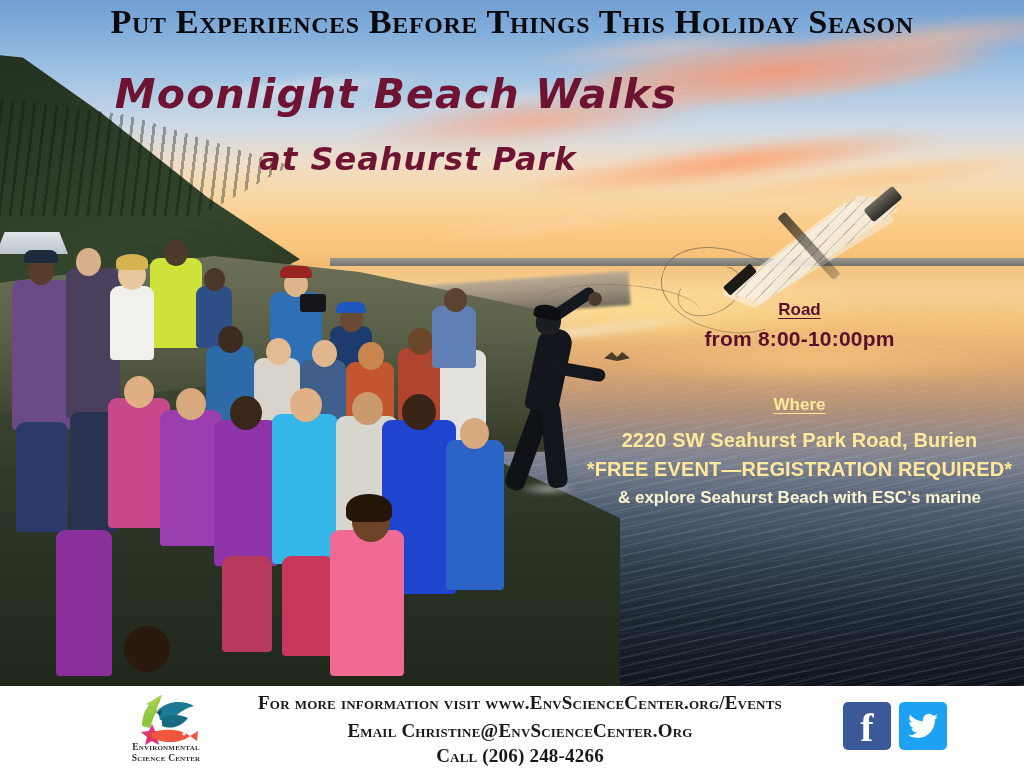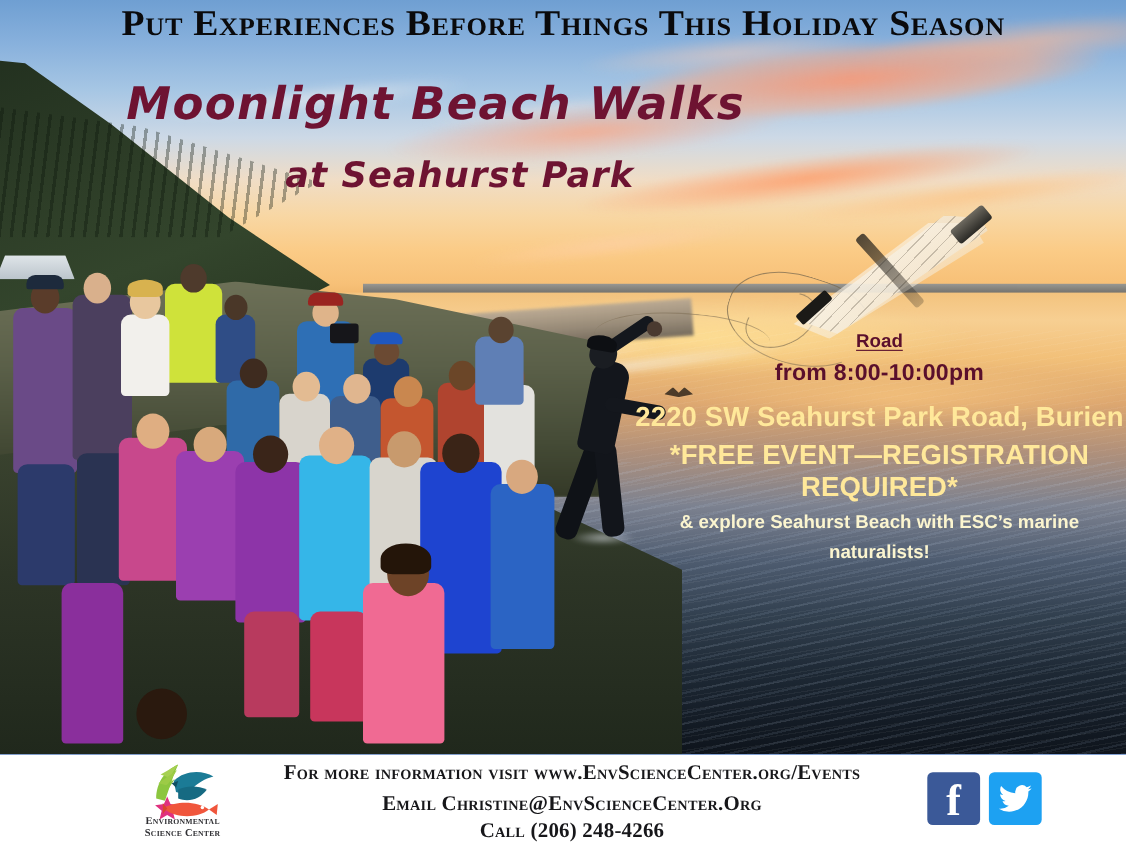--- a/index.html
+++ b/index.html
@@ -1,20 +1,20 @@
 <!DOCTYPE html>
 <html><head>
 <meta charset="utf-8">
 <style>
   html,body{margin:0;padding:0;background:#fff;}
   body{font-family:"Liberation Sans",sans-serif;}
 
   #poster{
     position:relative;width:1024px;height:772px;overflow:hidden;
-    background:#3b82f6;
+    background:#ef4444;
   }
 
   
   .photo{position:absolute;left:0;top:0;width:1024px;height:686px;overflow:hidden;}
 
   
   .sky{
     position:absolute;left:0;top:0;width:1024px;height:272px;
     background:
       linear-gradient(to bottom,
@@ -279,21 +279,21 @@
     font-size:21px;font-weight:700;color:#5a0f2c;margin-top:14px;
     font-family:"Liberation Sans",sans-serif;letter-spacing:.2px;
   }
   .lineDark.tight{margin-top:7px;}
   .hdgGold{
     font-size:17px;font-weight:700;color:#ffe89a;
     text-decoration:underline;text-underline-offset:3px;
     font-family:"Liberation Sans",sans-serif;margin-top:44px;
   }
   .lineGold{
-    font-size:25px;font-weight:700;color:#ffe89a;margin-top:14px;
+    font-size:20px;font-weight:700;color:#ffe89a;margin-top:14px;
     font-family:"Liberation Sans",sans-serif;letter-spacing:.1px;
   }
   .lineGold.tight{margin-top:6px;}
   .lineCream{
     font-size:17px;font-weight:700;color:#fbf5cf;margin-top:7px;
     font-family:"Liberation Sans",sans-serif;
   }
   .lineCream.first{margin-top:46px;}
 
   
@@ -472,25 +472,25 @@
 
   <div class="titleWrap">
     <div class="title1">Moonlight Beach Walks</div>
     <div class="title2">at Seahurst Park</div>
   </div>
 
   <div class="infoCol">
     <div class="hdgDark">Road</div>
     <div class="lineDark tight">from 8:00-10:00pm</div>
 
+    <div class="hdgGold">Where</div>
     <div class="lineGold">2220 SW Seahurst Park Road, Burien</div>
     <div class="lineGold tight">*FREE EVENT—REGISTRATION REQUIRED*</div>
 
     <div class="lineCream">&amp; explore Seahurst Beach with ESC’s marine</div>
-    <div class="lineCream">naturalists!</div>
   </div>
 
   <div class="footer">
 
     <div class="logoBox">
       <svg class="logoCircle" viewBox="0 0 76 60">
 
         <g fill="#8cc63f">
           <path d="M14 36 C14 22 22 10 34 5 C30 14 26 26 22 38 Z"></path>
           <path d="M18 14 L34 5 L26 17 Z" fill="#a6d052"></path>

